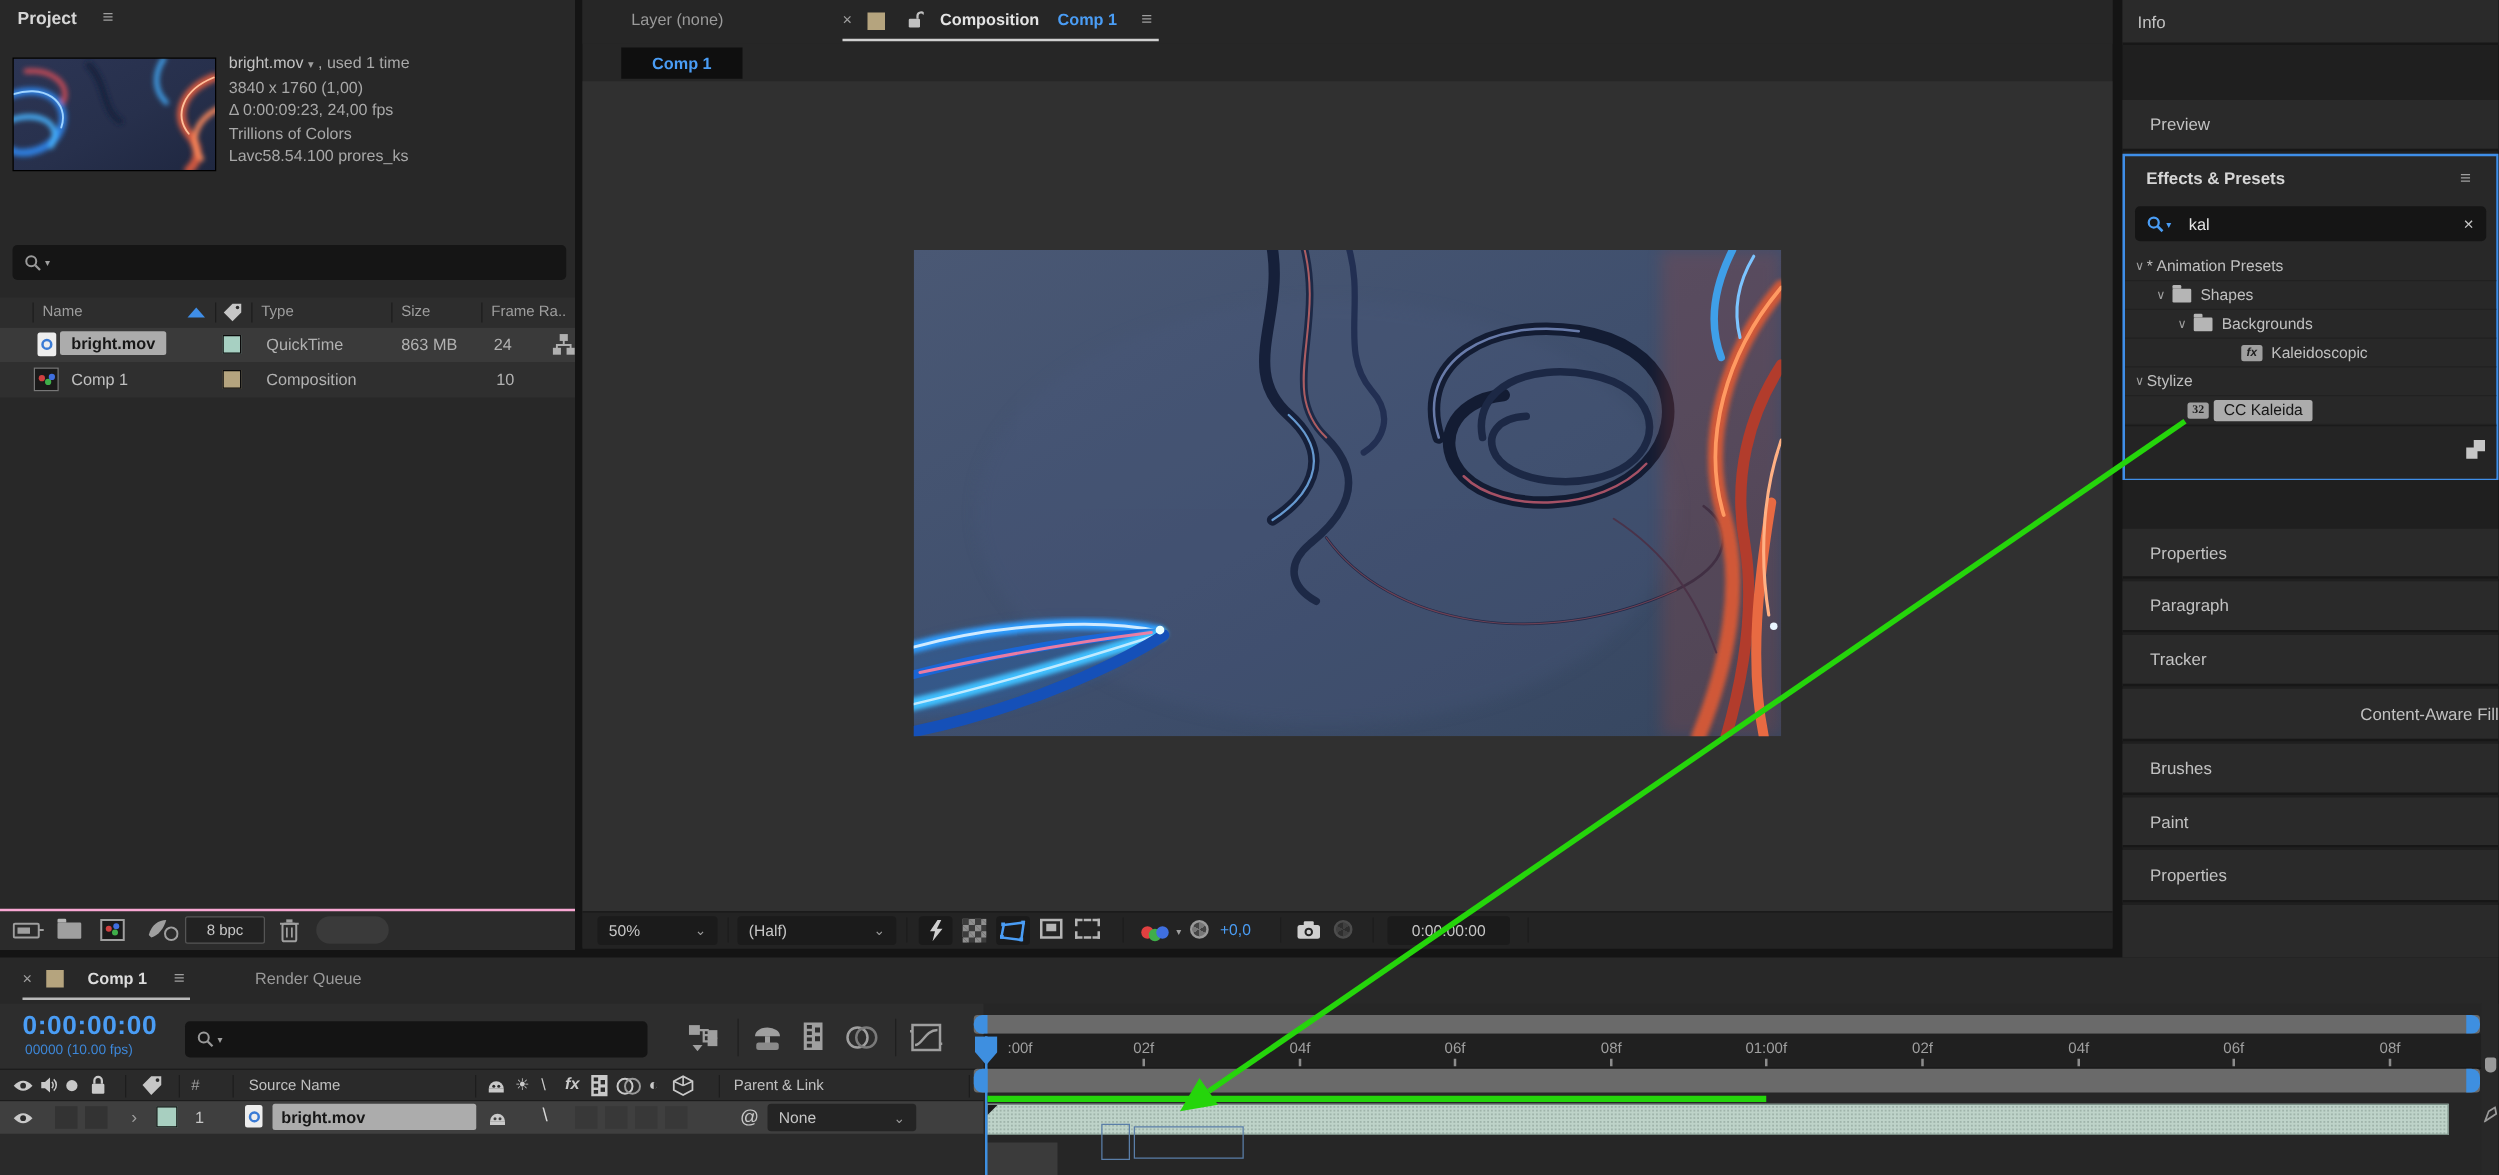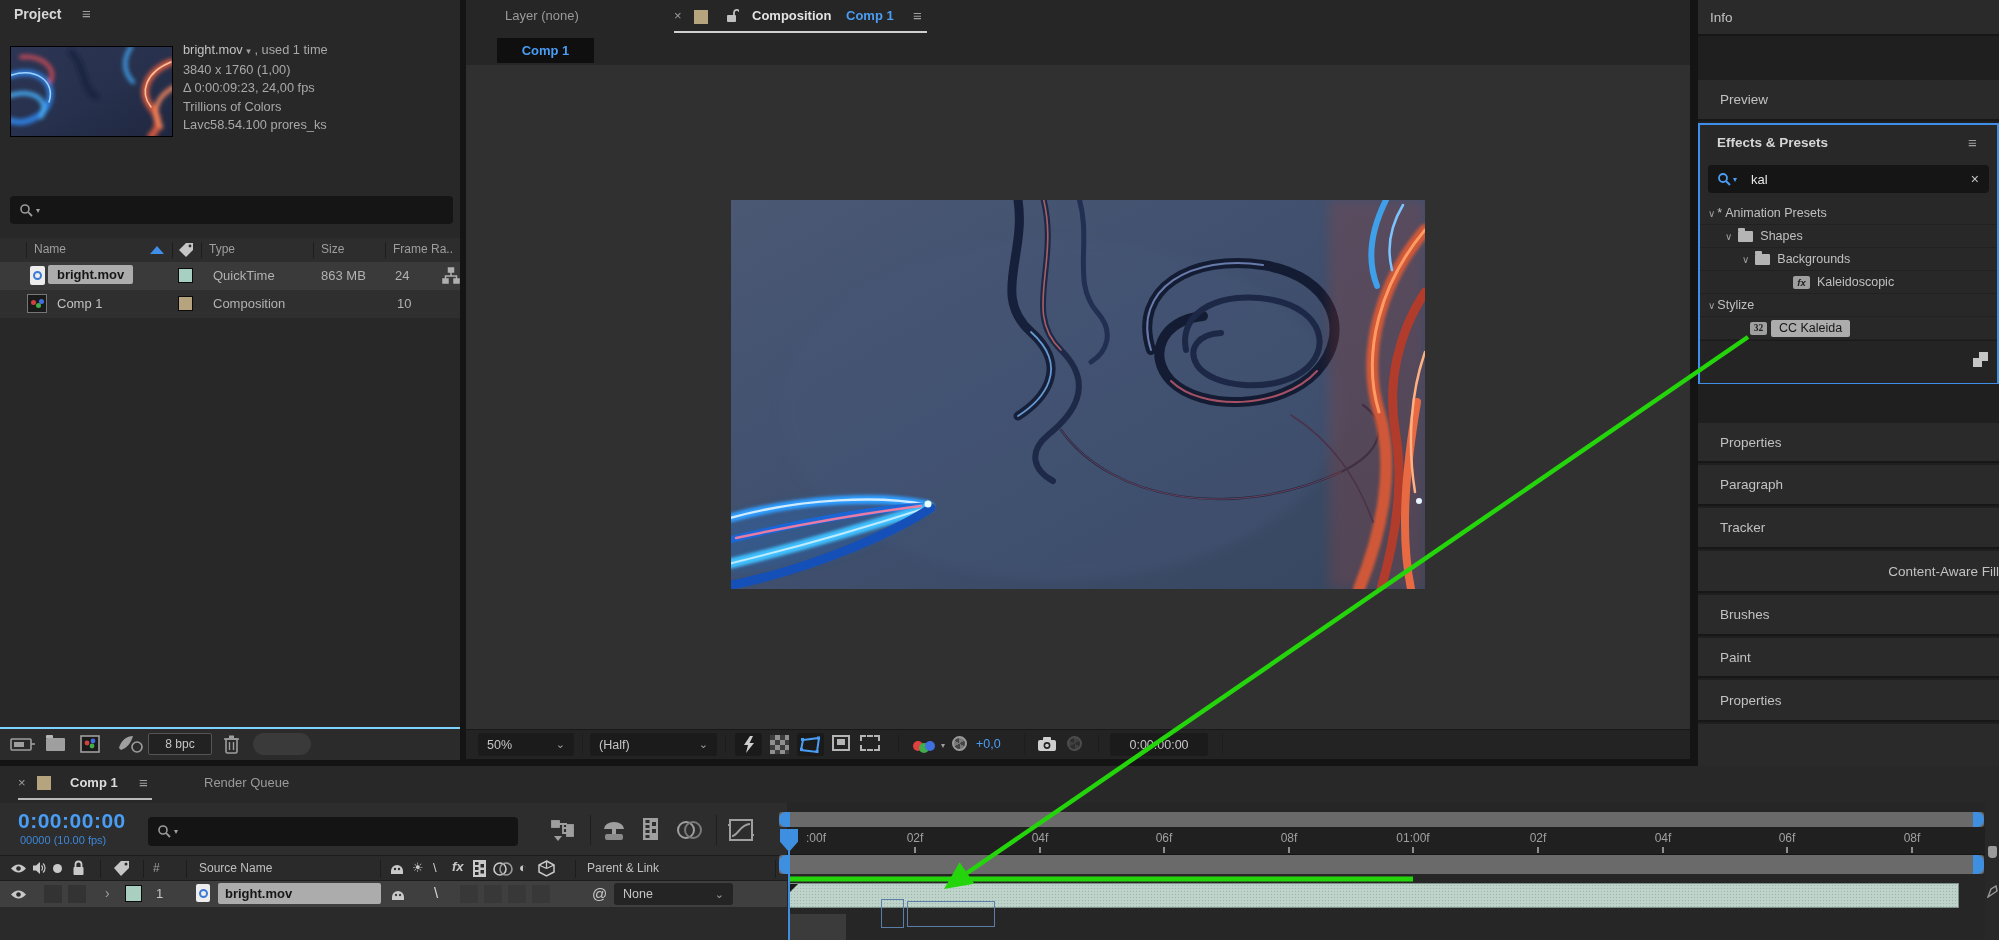--- a/index.html
+++ b/index.html
@@ -138,21 +138,21 @@
         <span class="abs" style="left:3px;top:5px;width:5px;height:5px;border-radius:50%;background:#d04040;"></span>
         <span class="abs" style="left:8px;top:8px;width:5px;height:5px;border-radius:50%;background:#3fae4a;"></span>
         <span class="abs" style="left:11px;top:4px;width:5px;height:5px;border-radius:50%;background:#3f6fe0;"></span>
       </span>
       <span class="abs txt" style="left:57px;top:6px;color:#c0c0c0;">Comp 1</span>
       <span class="swatch" style="left:178px;top:6px;background:#b5a47e;"></span>
       <span class="abs txt" style="left:213px;top:6px;color:#b2b2b2;">Composition</span>
       <span class="abs txt" style="left:397px;top:6px;color:#b2b2b2;">10</span>
     </div>
 
-    <div class="abs" style="left:0;top:727px;width:460px;height:31px;background:#2b2b2b;border-top:2px solid #7dd3fc;">
+    <div class="abs" style="left:0;top:727px;width:460px;height:31px;background:#2b2b2b;border-top:2px solid #f9a8d4;">
       <svg class="abs" style="left:10px;top:7px;" width="26" height="17" viewBox="0 0 26 17">
         <rect x="1" y="3" width="20" height="11" rx="1" fill="none" stroke="#9f9f9f" stroke-width="1.6"></rect>
         <rect x="4" y="6" width="10" height="5" fill="#9f9f9f"></rect>
           <line x1="21" y1="8" x2="25" y2="8" stroke="#9f9f9f" stroke-width="1.6"></line>
       </svg>
       <span class="abs folder" style="left:46px;top:9px;width:19px;height:13px;background:#9f9f9f;"></span>
       <svg class="abs" style="left:80px;top:6px;" width="22" height="20" viewBox="0 0 22 20">
         <rect x="1" y="1" width="18" height="16" fill="#1a1a1a" stroke="#9f9f9f" stroke-width="1.6"></rect>
         <circle cx="7" cy="8" r="2.4" fill="#d04040"></circle>
           <circle cx="12" cy="11" r="2.4" fill="#3fae4a"></circle>

